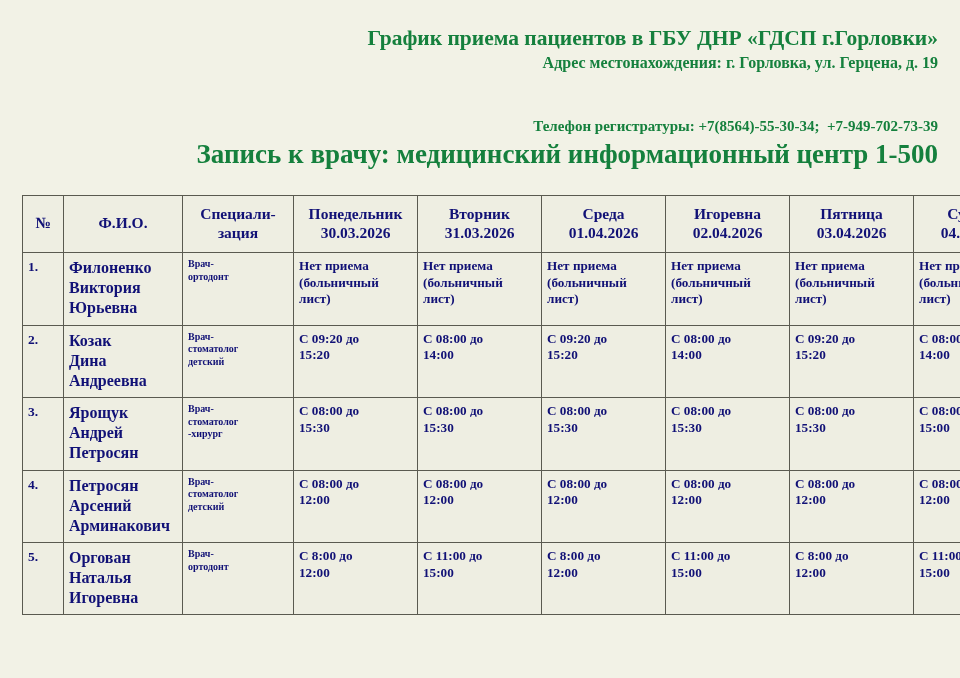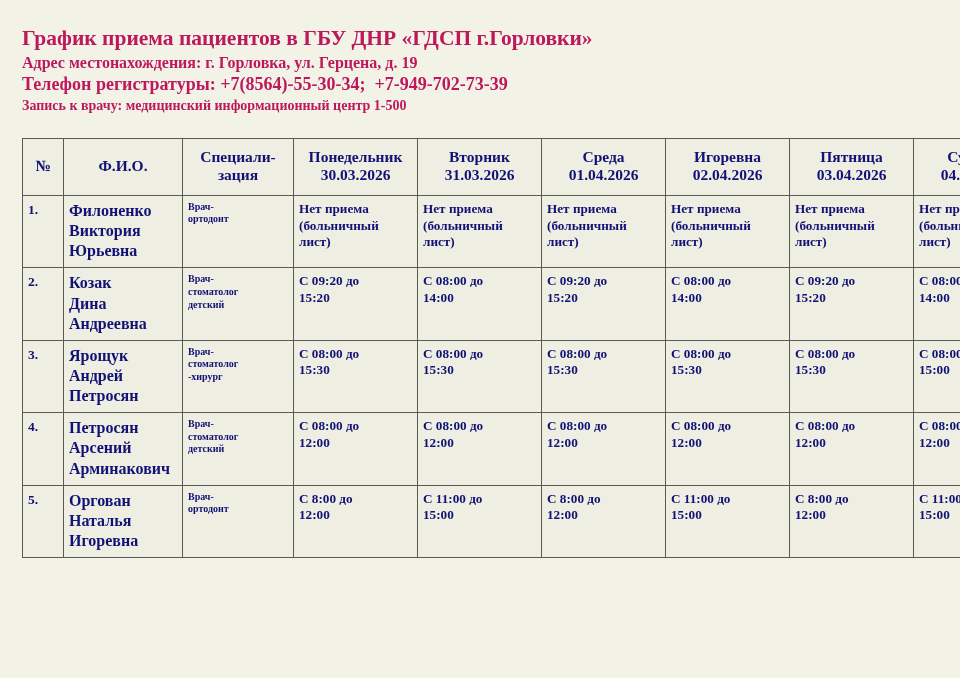--- a/index.html
+++ b/index.html
@@ -15,34 +15,34 @@
     overflow: hidden;
   }
   .page {
     width: 960px;
     height: 678px;
     position: relative;
     box-sizing: border-box;
     padding: 24px 22px 0 22px;
   }
   .header {
-    text-align: left;
+    text-align: right;
     font-weight: bold;
-    color: #be185d;
+    color: #15803d;
     line-height: 1.32;
   }
   .header .line {
     display: block;
     white-space: pre;
   }
   .header .l1 { font-size: 21.5px; }
   .header .l2 { font-size: 21.5px; }
   .header .l3 { font-size: 16px; }
-  .header .l4 { font-size: 18px; }
-  .header .l5 { font-size: 14px; }
+  .header .l4 { font-size: 15px; margin-top: 44px; }
+  .header .l5 { font-size: 27px; }
 
   table.schedule {
     margin-top: 22px;
     border-collapse: collapse;
     width: 916px;
     table-layout: fixed;
     background: #eeeee2;
   }
   table.schedule th,
   table.schedule td {

